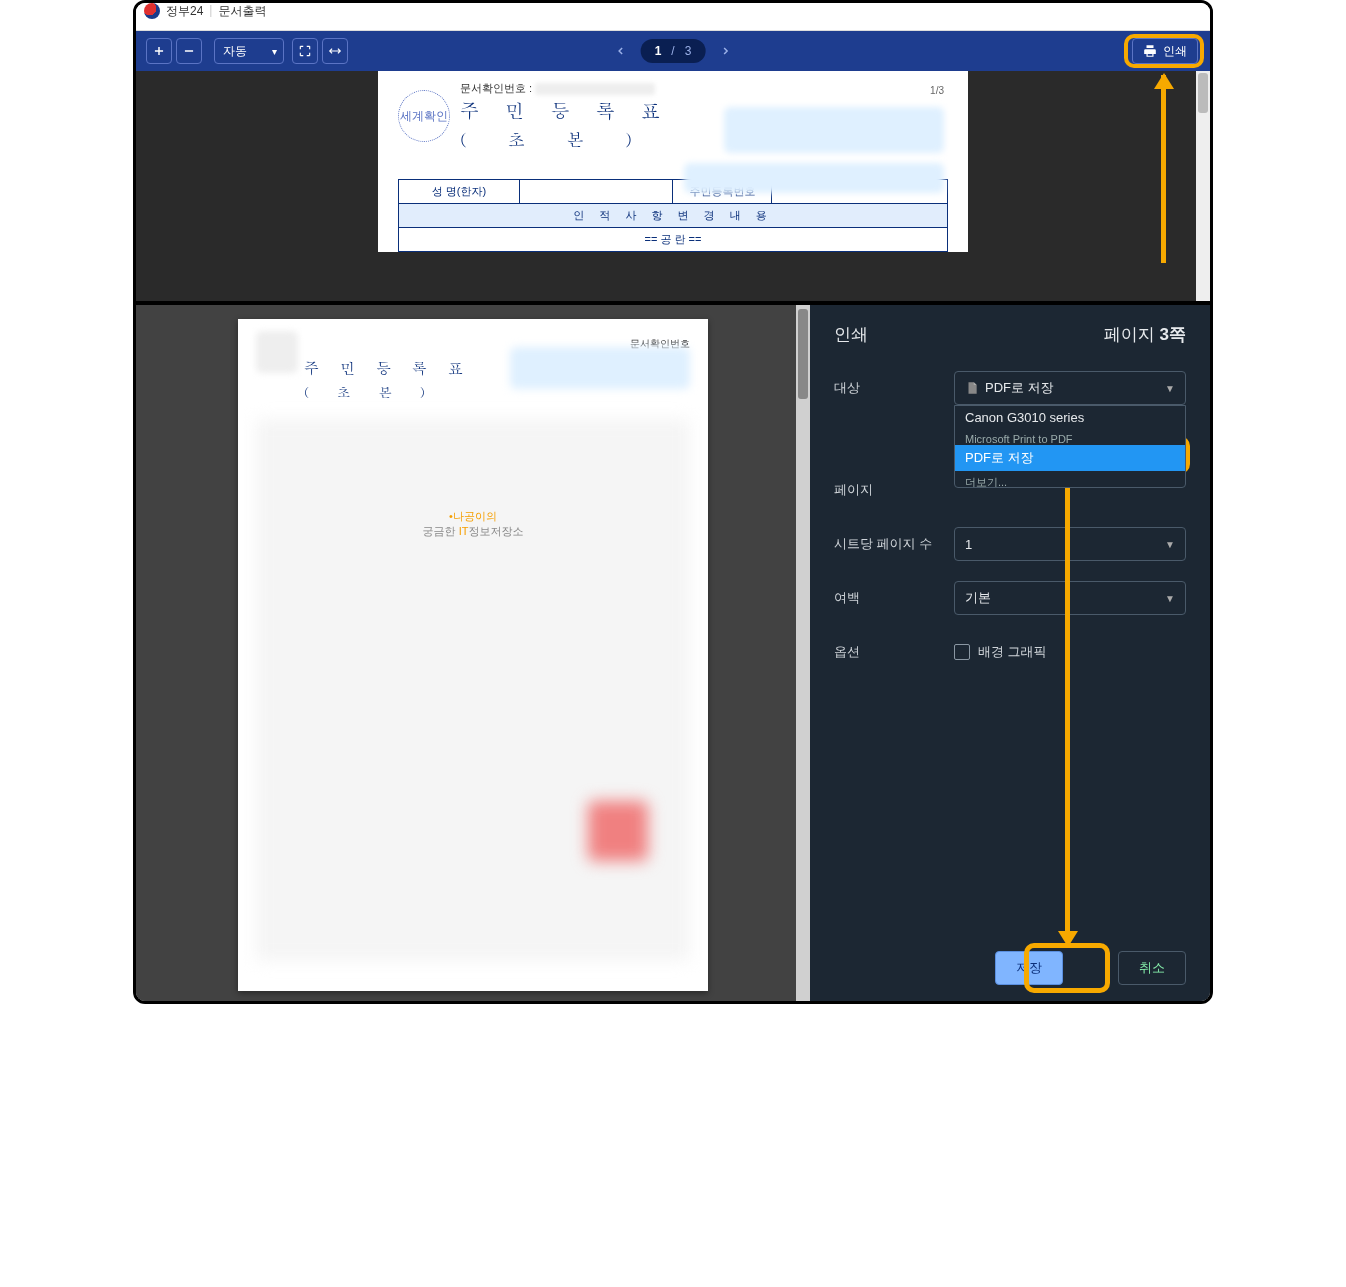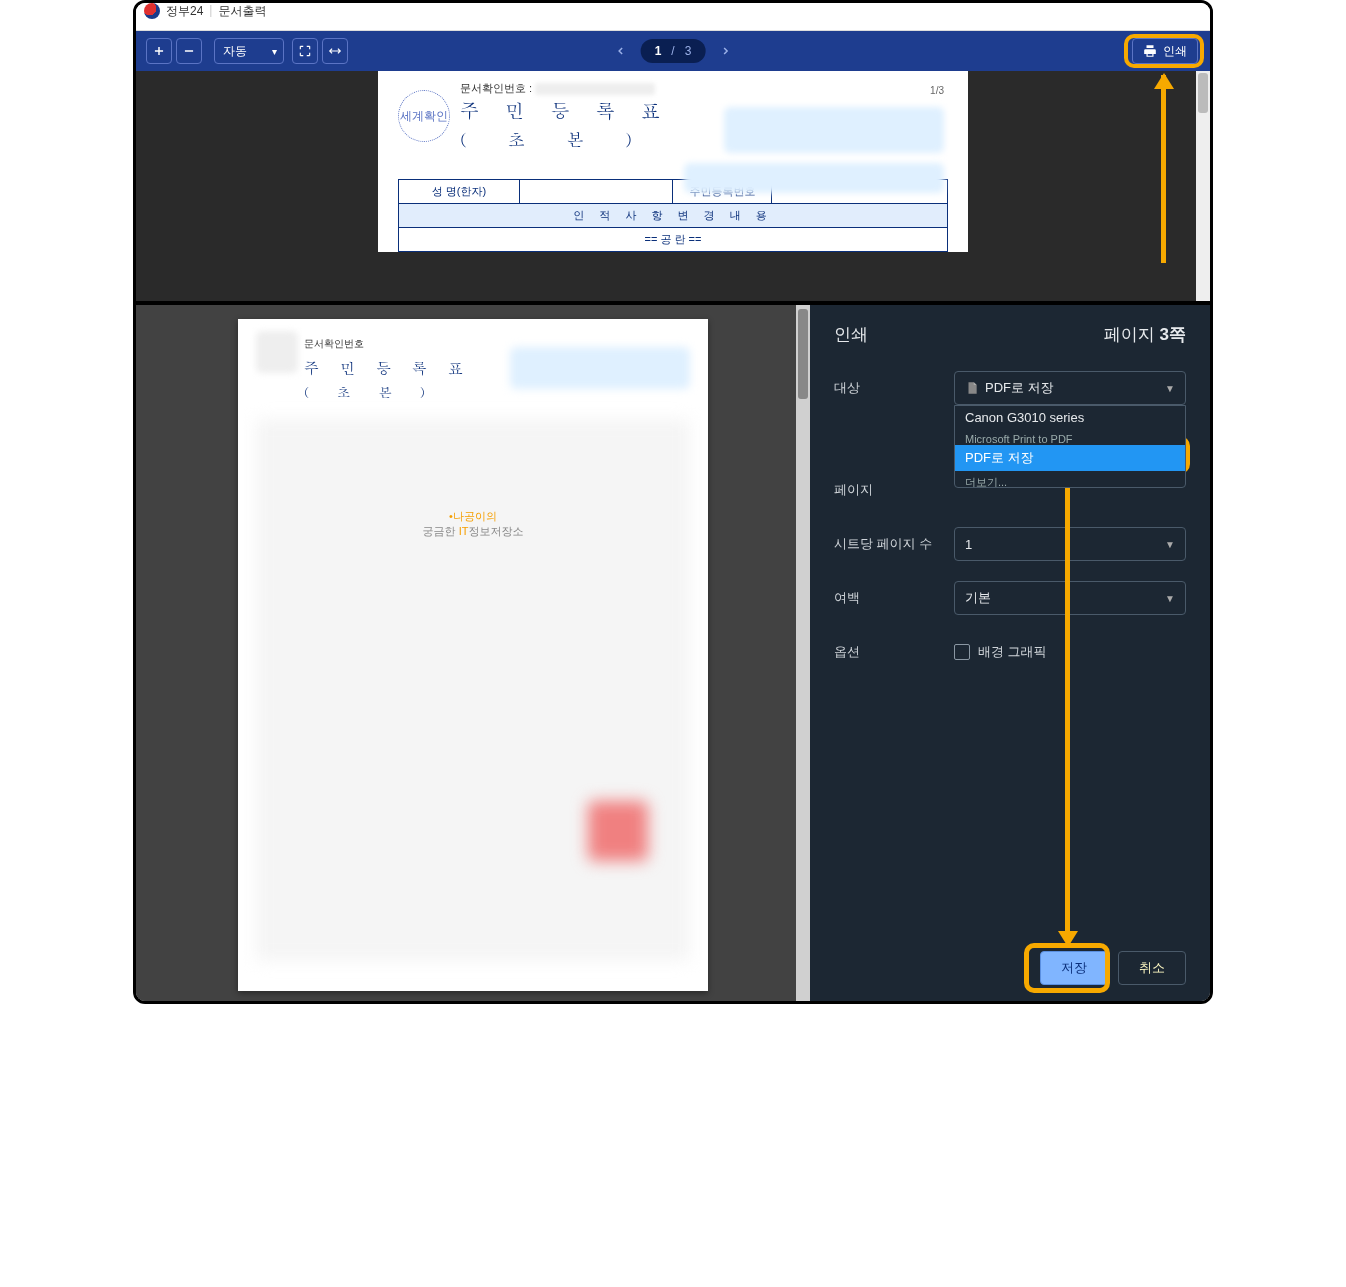--- a/index.html
+++ b/index.html
@@ -76,21 +76,21 @@
   .select svg { width:14px; height:14px; margin-right:6px;}
   .dropdown { position:absolute; top:34px; left:0; right:0; background:#1c2733; border:1px solid #4a5a6a; border-radius:0 0 4px 4px; z-index:5; overflow:hidden;}
   .dropdown .opt { padding:4px 10px; font-size:13px; cursor:pointer;}
   .dropdown .opt.sel { background:#2296f3; color:#fff;}
   .dropdown .opt.cut { color:#9aa; height:16px; overflow:hidden; font-size:11px;}
   .chk { display:flex; align-items:center; gap:8px; font-size:13px; color:#cfd4d9;}
   .chk-box { width:16px; height:16px; border:1.5px solid #8a97a3; border-radius:2px; cursor:pointer;}
   .dlg-foot { margin-top:auto; display:flex; justify-content:flex-end; gap:10px; padding-top:10px;}
   .btn { height:34px; padding:6px 20px; border-radius:4px; font-size:13px; display:flex; align-items:center; cursor:pointer;}
   .btn-save { background:#80b5ff; color:#0a2f7a; border:1px solid #5a8fe0;}
-  .btn-cancel { background:transparent; border:1px solid #4a5a6a; color:#fef9c3;}
+  .btn-cancel { background:transparent; border:1px solid #4a5a6a; color:#86efac;margin-left:45px;}
   .hl-pdf { top:131px; right:20px; width:230px; height:38px; }
   .hl-save { position:absolute; border:5px solid #f7a900; border-radius:10px; pointer-events:none; }
   .hl-save-box { bottom: 8px; right: 100px; width: 86px; height: 50px;}
 
   
   .arrow { position:absolute; background:#f7a900; pointer-events:none;}
   .arrow.v { width:5px;}
   .arrow-head-down { position:absolute; width:0; height:0; border-left:10px solid transparent; border-right:10px solid transparent; border-top:16px solid #f7a900; pointer-events:none;}
   .arrow-head-up { position:absolute; width:0; height:0; border-left:10px solid transparent; border-right:10px solid transparent; border-bottom:16px solid #f7a900; pointer-events:none;}
 </style>
@@ -200,21 +200,21 @@
     </div>
 
     <div class="arrow v" style="top:72px; right:44px; height:188px;"></div>
     <div class="arrow-head-up" style="top:70px; right:36px;"></div>
   </div>
 
   <div class="bottom-section">
     <div class="preview-pane">
       <div class="preview-page">
         <div class="pv-logo"></div>
-        <div class="pv-num" style="margin-left:48px; text-align:left;">문서확인번호</div>
+        <div class="pv-num" style="margin-left:48px; text-align:right;">문서확인번호</div>
         <div class="pv-title" style="margin-left:48px;">주 민 등 록 표</div>
         <div class="pv-sub" style="margin-left:48px;">( 초   본 )</div>
         <div class="pv-rb1"></div>
         <div class="pv-body"></div>
         <div class="pv-stamp"></div>
         <div class="watermark">
           <span class="o">•</span><span>나공이의</span><br>
           <span class="g">궁금한 </span><span class="o">IT</span><span class="g">정보저장소</span>
         </div>
       </div>

